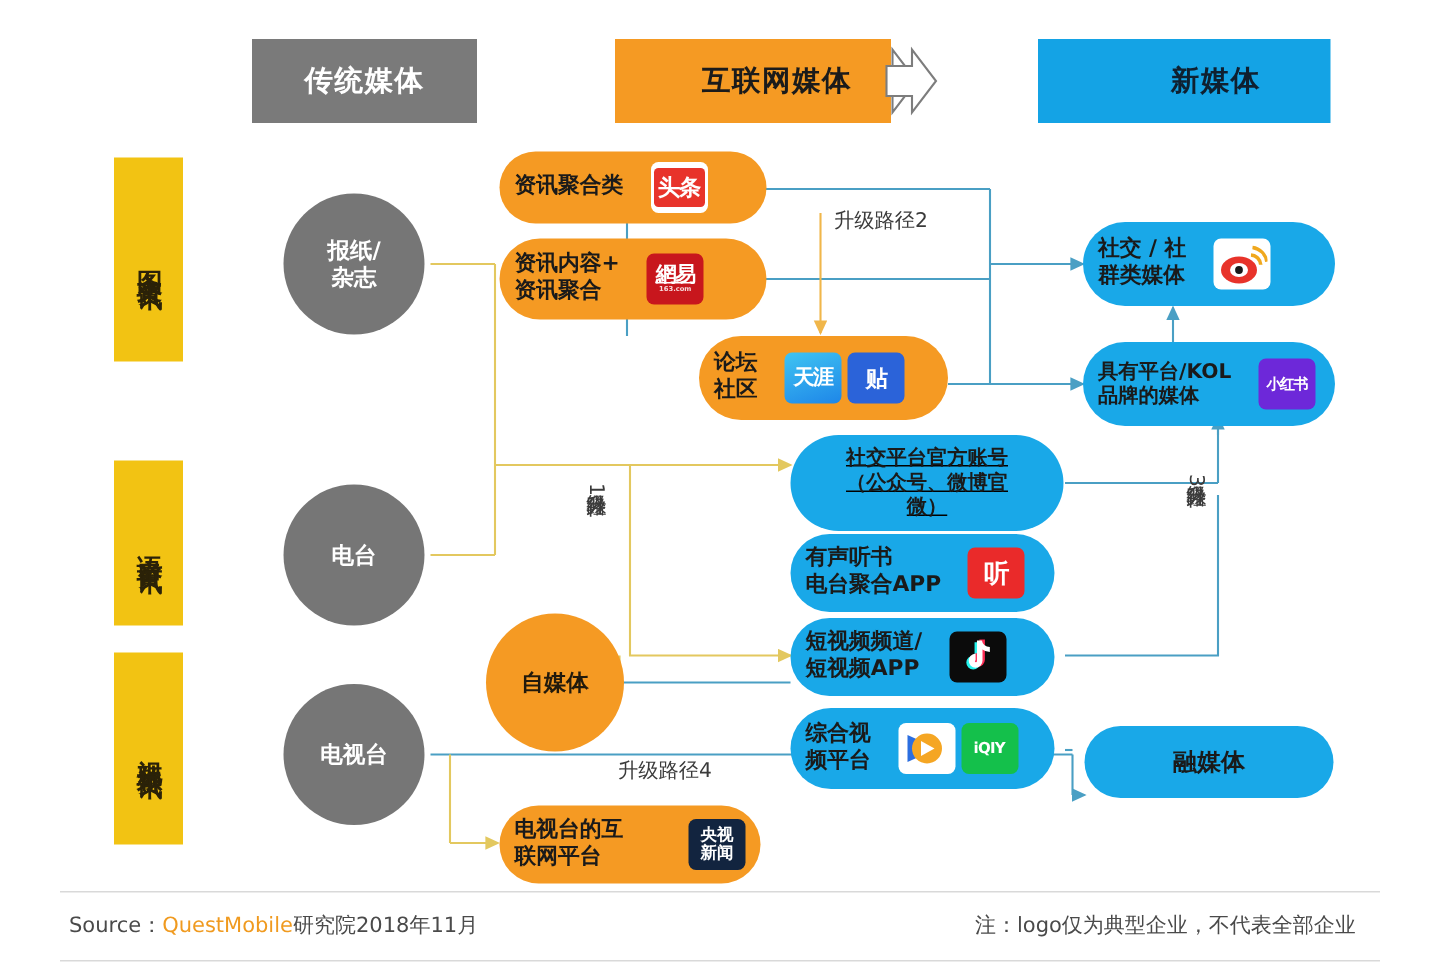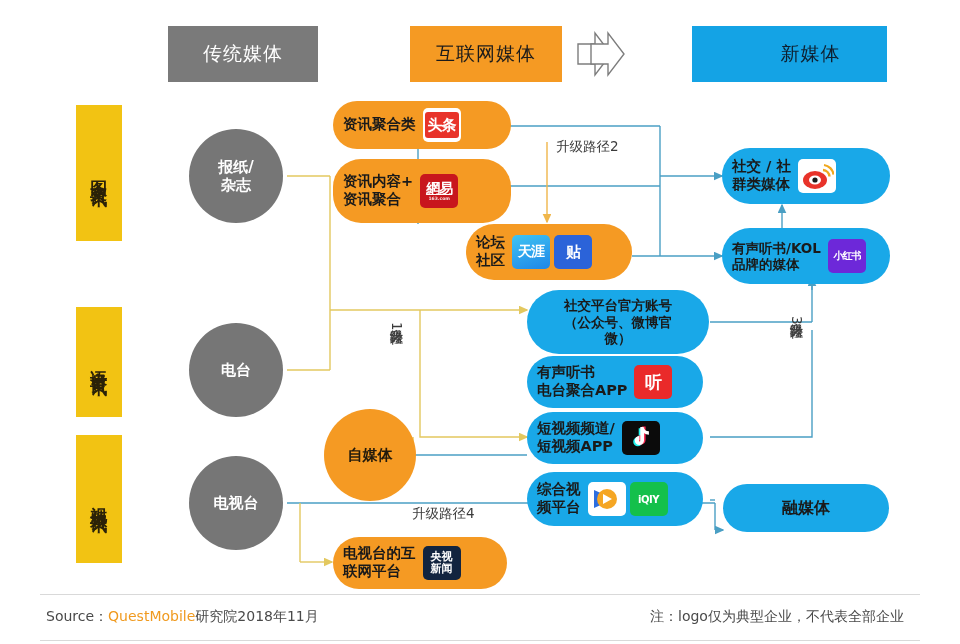--- a/index.html
+++ b/index.html
@@ -8,21 +8,21 @@
     background:#ffffff;
     font-family:"DejaVu Sans","Liberation Sans",sans-serif;
     overflow:hidden;
     position:relative;
   }
   #stage{position:absolute;left:0;top:0;width:960px;height:644px;}
   svg#wires{position:absolute;left:0;top:0;width:960px;height:644px;pointer-events:none;}
 
   
   .banner{position:absolute;display:flex;align-items:center;justify-content:center;
-          font-weight:normal;font-size:19px;letter-spacing:1px;color:#ffffff;}
+          font-weight:bold;font-size:19px;letter-spacing:1px;color:#ffffff;}
   .banner.gray{background:#7a7a7a;color:#ffffff;}
   .banner.orange{background:#f59a23;color:#1b1b1b;}
   .banner.blue{background:#14a3e5;color:#0f2030;padding-left:42px;}
 
   
   .circle{position:absolute;border-radius:50%;display:flex;align-items:center;
           justify-content:center;text-align:center;line-height:1.22;}
   .circle.gray{background:#767676;color:#ffffff;font-weight:bold;font-size:15px;}
   .circle.orange{background:#f59a23;color:#221a0c;font-weight:bold;font-size:15px;}
 
@@ -32,21 +32,21 @@
           writing-mode:vertical-rl;text-orientation:upright;letter-spacing:3px;line-height:1.1;}
 
   
   .pill{position:absolute;border-radius:28px;display:flex;align-items:center;
         box-sizing:border-box;padding:0 10px;}
   .pill.orange{background:#f59a23;}
   .pill.blue{background:#19a8e8;}
   .pill .ptext{font-weight:bold;font-size:14.5px;line-height:1.22;color:#1a1a1a;
         white-space:pre-line;text-align:left;flex:0 0 auto;}
   .pill.center .ptext{width:100%;text-align:center;}
-  .pill .logos{display:flex;align-items:center;gap:4px;margin-left:7px;}
+  .pill .logos{display:flex;align-items:center;gap:4px;margin-left:18px;}
 
   
   .logo{width:38px;height:34px;border-radius:5px;display:flex;align-items:center;
         justify-content:center;overflow:hidden;font-weight:bold;flex:0 0 auto;}
   .logo.toutiao{background:#ffffff;}
   .logo.toutiao .inner{background:#e8332a;color:#fff;width:34px;height:26px;border-radius:3px;
         display:flex;align-items:center;justify-content:center;font-size:15px;letter-spacing:-1px;}
   .logo.netease{background:#c8161d;color:#fff;flex-direction:column;line-height:1;}
   .logo.netease .n1{font-size:14px;letter-spacing:-1px;text-decoration:underline;}
   .logo.netease .n2{font-size:4.5px;opacity:.85;margin-top:2px;letter-spacing:0;}
@@ -138,21 +138,21 @@
   </svg>
 
   <div class="banner gray" style="left:168px;top:26px;width:150px;height:56px;">
     <span>传统媒体</span>
   </div>
 
   <svg style="position:absolute;left:575px;top:28px;" width="40" height="52">
     <path d="M3,16 L20,16 L20,5 L36,26 L20,47 L20,36 L3,36 z" fill="#ffffff" stroke="#7d7d7d" stroke-width="1.4"></path>
   </svg>
 
-  <div class="banner orange" style="left:410px;top:26px;width:152px;height:56px;">
+  <div class="banner orange" style="left:410px;top:26px;width:152px;height:56px;padding-left:32px;">
     <span>互联网媒体</span>
   </div>
 
   <svg style="position:absolute;left:588px;top:28px;" width="40" height="52">
     <path d="M3,16 L20,16 L20,5 L36,26 L20,47 L20,36 L3,36 z" fill="#ffffff" stroke="#7d7d7d" stroke-width="1.4"></path>
   </svg>
 
   <div class="banner blue" style="left:692px;top:26px;width:153px;height:56px;">
     <span>新媒体</span>
   </div>
@@ -180,21 +180,21 @@
 
   <div class="pill orange" style="left:333px;top:101px;width:178px;height:48px;">
     <span class="ptext">资讯聚合类</span>
     <span class="logos">
       <span class="logo toutiao">
           <span class="inner">头条</span>
         </span>
     </span>
   </div>
 
-  <div class="pill orange" style="left:333px;top:159px;width:178px;height:64px;">
+  <div class="pill orange" style="left:333px;top:159px;width:178px;height:54px;">
     <span class="ptext">资讯内容+
 资讯聚合</span>
     <span class="logos">
       <span class="logo netease">
         <span class="n1">網易</span>
           <span class="n2">163.com</span>
       </span>
     </span>
   </div>
 
@@ -204,21 +204,21 @@
     <span class="logos">
       <span class="logo tianya">天涯</span>
       <span class="logo tieba">贴</span>
     </span>
   </div>
 
   <div class="circle orange" style="left:324px;top:409px;width:92px;height:92px;">
     <span style="white-space:pre-line;">自媒体</span>
   </div>
 
-  <div class="pill orange" style="left:333px;top:537px;width:174px;height:52px;">
+  <div class="pill orange" style="left:333px;top:537px;width:174px;height:52px;justify-content:space-between;">
     <span class="ptext">电视台的互
 联网平台</span>
     <span class="logos">
       <span class="logo yangshi">
         <span class="y1">央视</span>
           <span class="y2">新闻</span>
       </span>
     </span>
   </div>
 
@@ -232,28 +232,28 @@
           <ellipse cx="15" cy="19" rx="6" ry="4.6" fill="#ffffff"></ellipse>
           <circle cx="15" cy="19" r="2.6" fill="#1a1a1a"></circle>
           <path d="M23,9 a7,7 0 0 1 6.5,6.5" stroke="#f0a81e" stroke-width="2.4" fill="none"></path>
           <path d="M24,4 a11,11 0 0 1 9.5,9.5" stroke="#f0a81e" stroke-width="2.2" fill="none"></path>
         </svg>
       </span>
     </span>
   </div>
 
   <div class="pill blue" style="left:722px;top:228px;width:168px;height:56px;">
-    <span class="ptext" style="font-size:13.5px;">有声听书/KOL
+    <span class="ptext" style="font-size:13.5px;">具有平台/KOL
 品牌的媒体</span>
     <span class="logos">
       <span class="logo xhs">小红书</span>
     </span>
   </div>
 
-  <div class="pill blue center" style="left:527px;top:290px;width:182px;height:64px;border-radius:32px;">
+  <div class="pill blue center" style="left:527px;top:290px;width:182px;height:64px;border-radius:32px;text-decoration:underline;">
     <span class="ptext" style="font-size:13.5px;">社交平台官方账号
 （公众号、微博官
 微）</span>
   </div>
 
   <div class="pill blue" style="left:527px;top:356px;width:176px;height:52px;">
     <span class="ptext">有声听书
 电台聚合APP</span>
     <span class="logos">
       <span class="logo ting">听</span>

